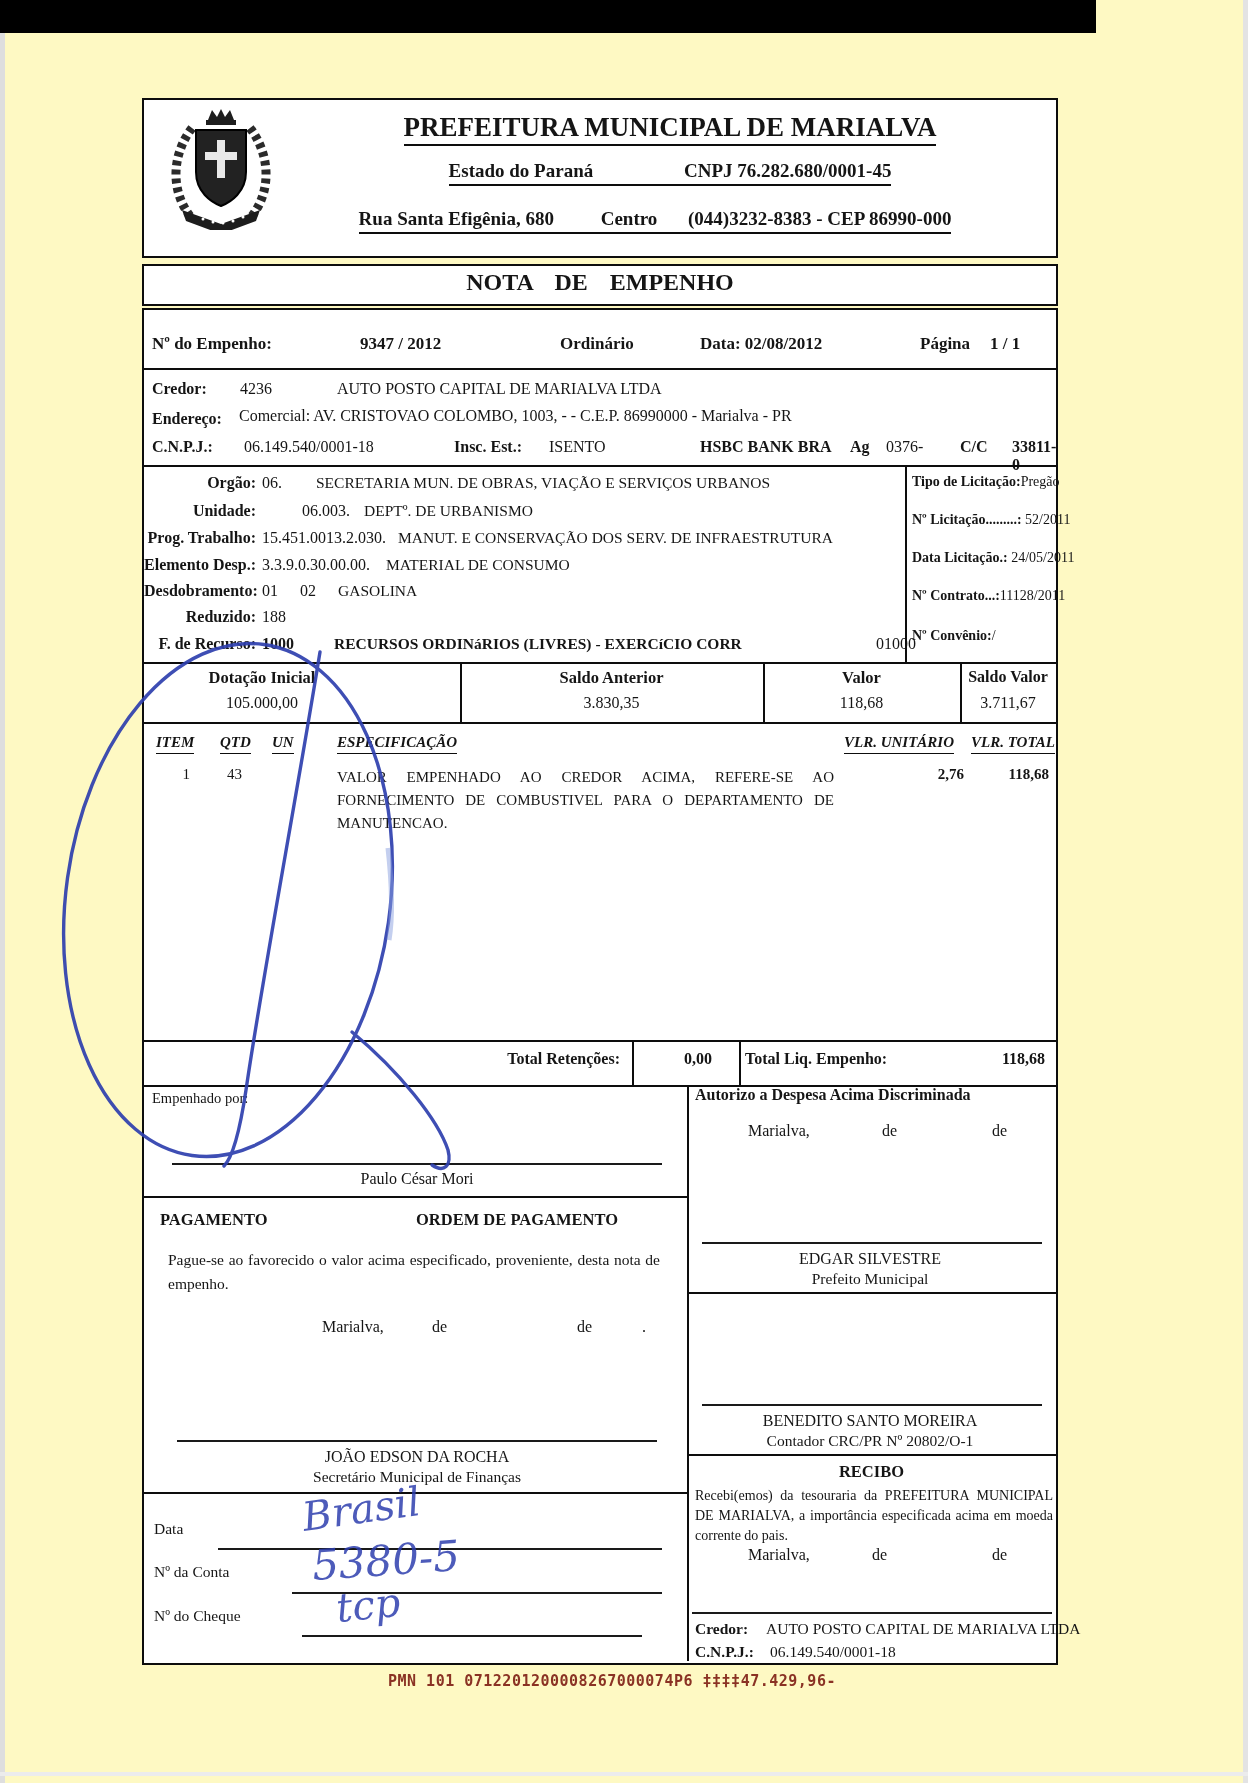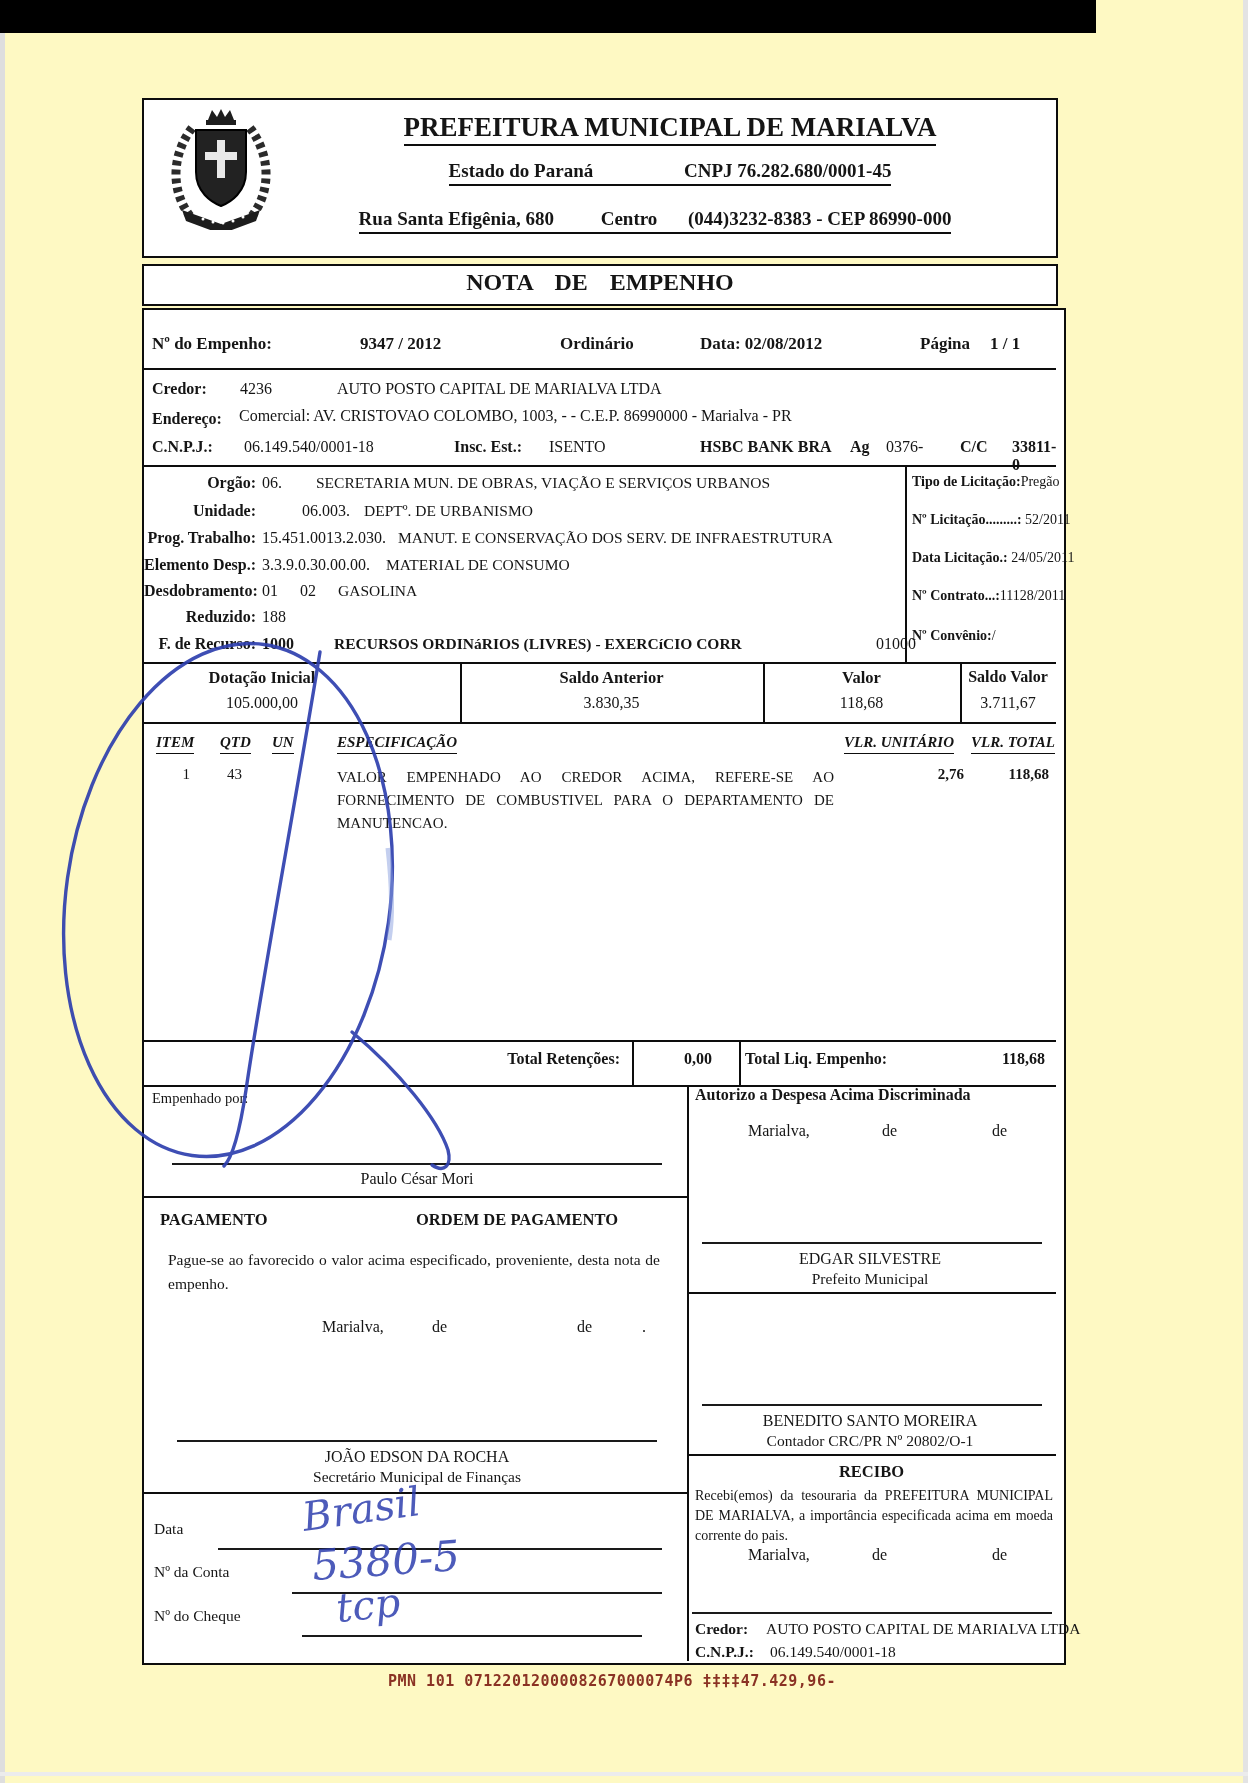--- a/index.html
+++ b/index.html
@@ -70,21 +70,21 @@
         <span class="b" style="margin-left:42px;">Centro</span>
         <span class="b" style="margin-left:26px;">(044)3232-8383  -  CEP 86990-000</span>
       </span>
     </div>
   </div>
 
   <div class="box ctr" style="left:142px;top:264px;width:912px;height:38px;">
     <div class="b" style="font-size:24px;word-spacing:16px;padding-top:3px;">NOTA DE EMPENHO</div>
   </div>
 
-  <div class="box" style="left:142px;top:308px;width:912px;height:1353px;font-size:16px;padding-left:8px;">
+  <div class="box" style="left:142px;top:308px;width:912px;height:1353px;font-size:16px;">
 
     <span class="abs b" style="left:8px;top:24px;font-size:17px;">Nº do Empenho:</span>
     <span class="abs b" style="left:216px;top:24px;font-size:17px;">9347 / 2012</span>
     <span class="abs b" style="left:416px;top:24px;font-size:17px;">Ordinário</span>
     <span class="abs b" style="left:556px;top:24px;font-size:17px;">Data: 02/08/2012</span>
     <span class="abs b" style="left:776px;top:24px;font-size:17px;">Página</span>
     <span class="abs b" style="left:846px;top:24px;font-size:17px;">1 / 1</span>
     <div class="hl" style="left:0;top:58px;width:912px;"></div>
 
     <span class="abs b" style="left:8px;top:70px;">Credor:</span>

